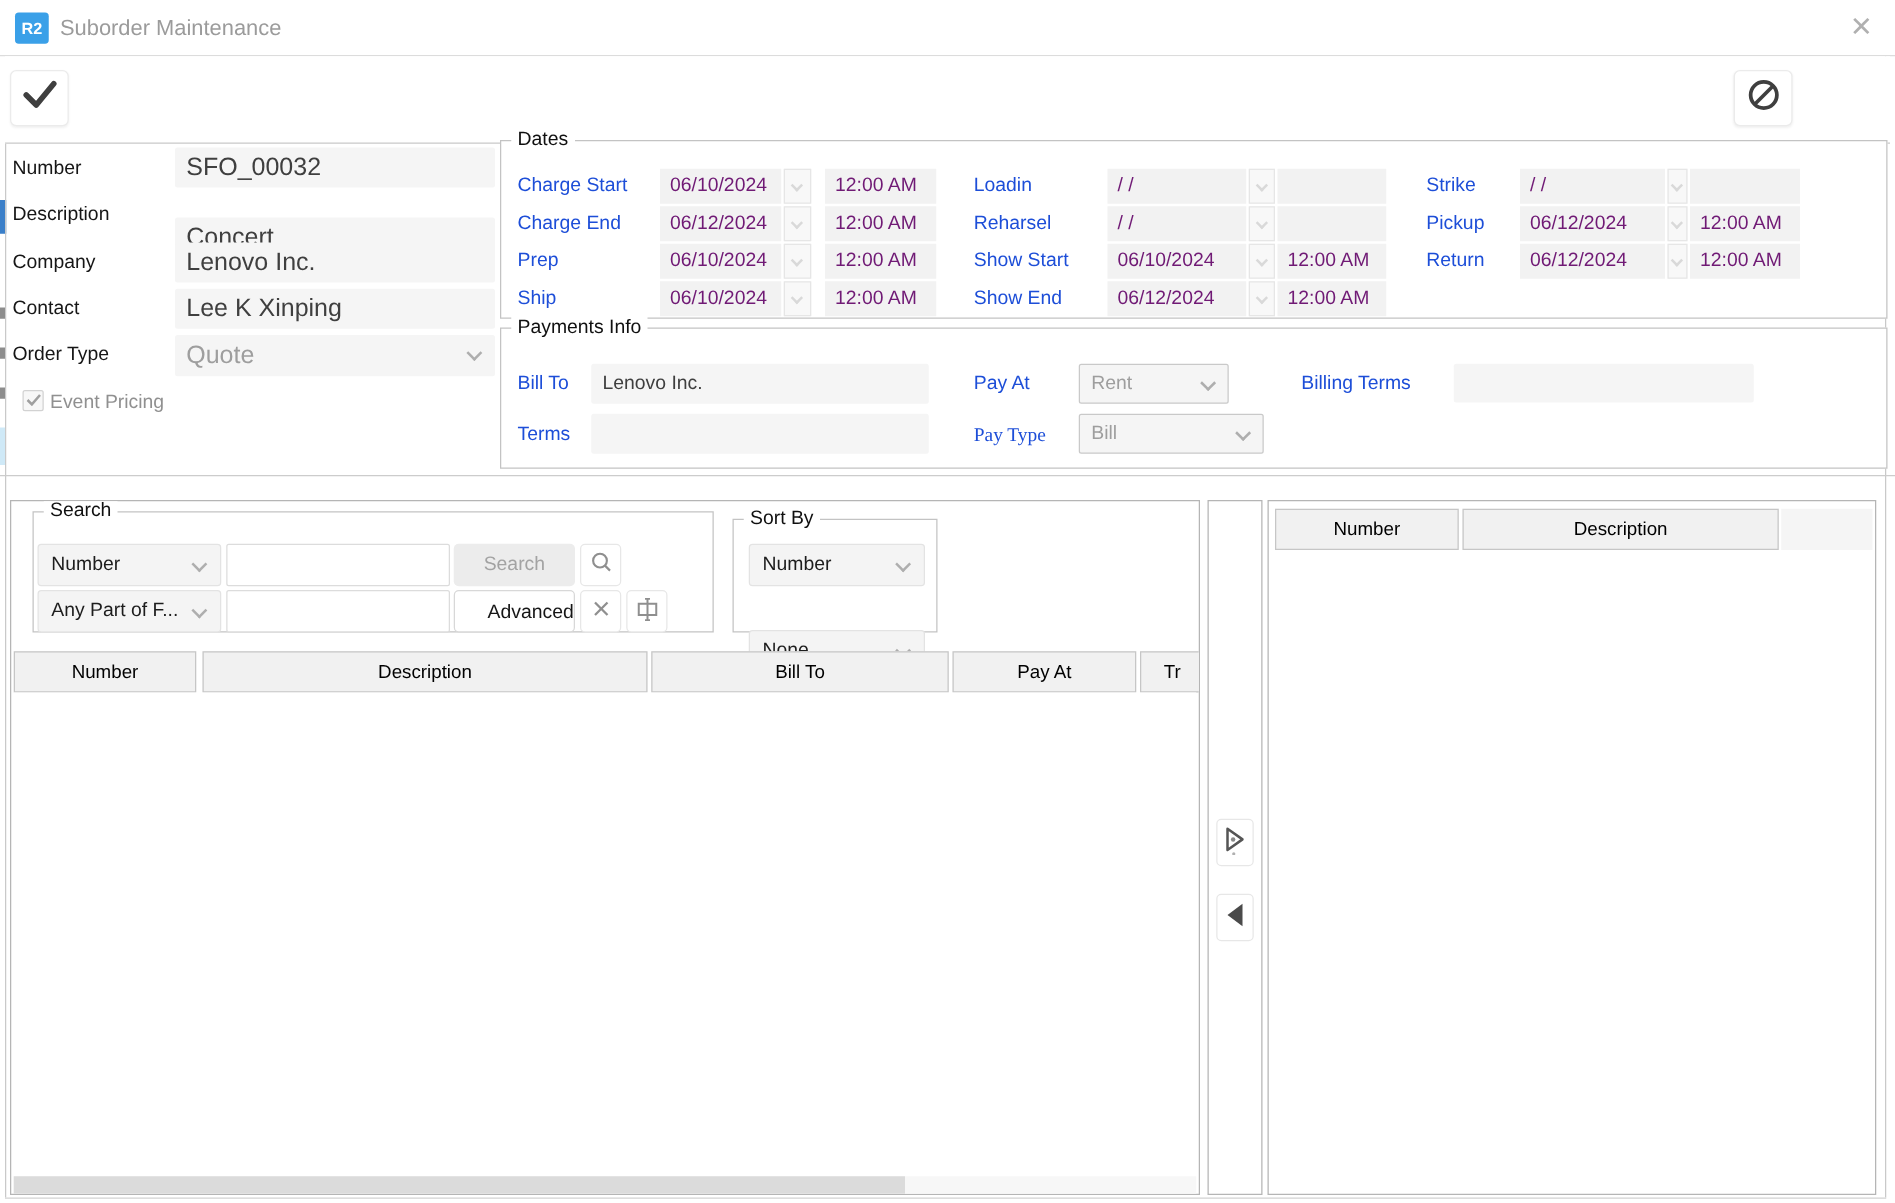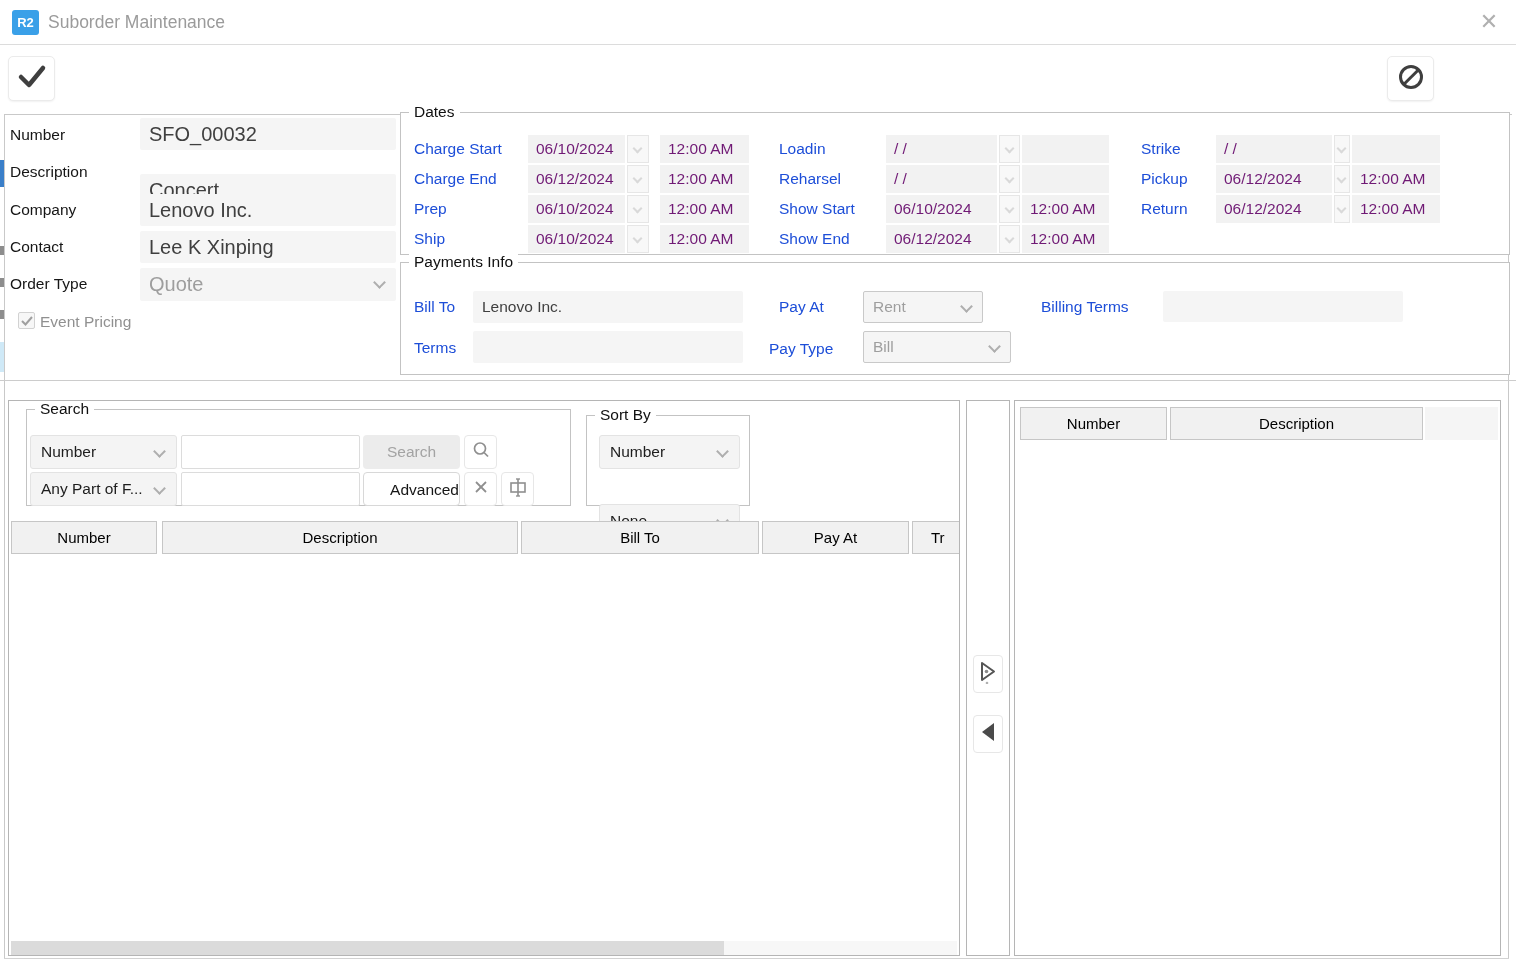--- a/index.html
+++ b/index.html
@@ -209,21 +209,21 @@
 
     <div class="dlabel" style="left:13px;top:76px;">Terms</div>
     <div class="field" style="left:72px;top:68px;width:270px;height:32px;line-height:32px;font-size:15.5px;"></div>
 
     <div class="dlabel" style="left:378px;top:35px;">Pay At</div>
     <div class="dd" style="left:462px;top:28px;width:120px;height:32px;line-height:30px;">
       <span>Rent</span>
       <i class="chev" style="right:11px;top:10px;"></i>
     </div>
 
-    <div class="dlabel" style="left:368px;top:77px;">Pay Type</div>
+    <div class="dlabel" style="left:378px;top:77px;font-family:Liberation Serif, serif;">Pay Type</div>
     <div class="dd" style="left:462px;top:68px;width:148px;height:32px;line-height:30px;">
       <span>Bill</span>
       <i class="chev" style="right:11px;top:10px;"></i>
     </div>
 
     <div class="dlabel" style="left:640px;top:35px;">Billing Terms</div>
     <div class="field" style="left:762px;top:28px;width:240px;height:31px;line-height:31px;font-size:15.5px;"></div>
   </div>
 
   <div class="abs" style="left:0;top:380px;width:1516px;height:1px;background:#cccccc;"></div>

